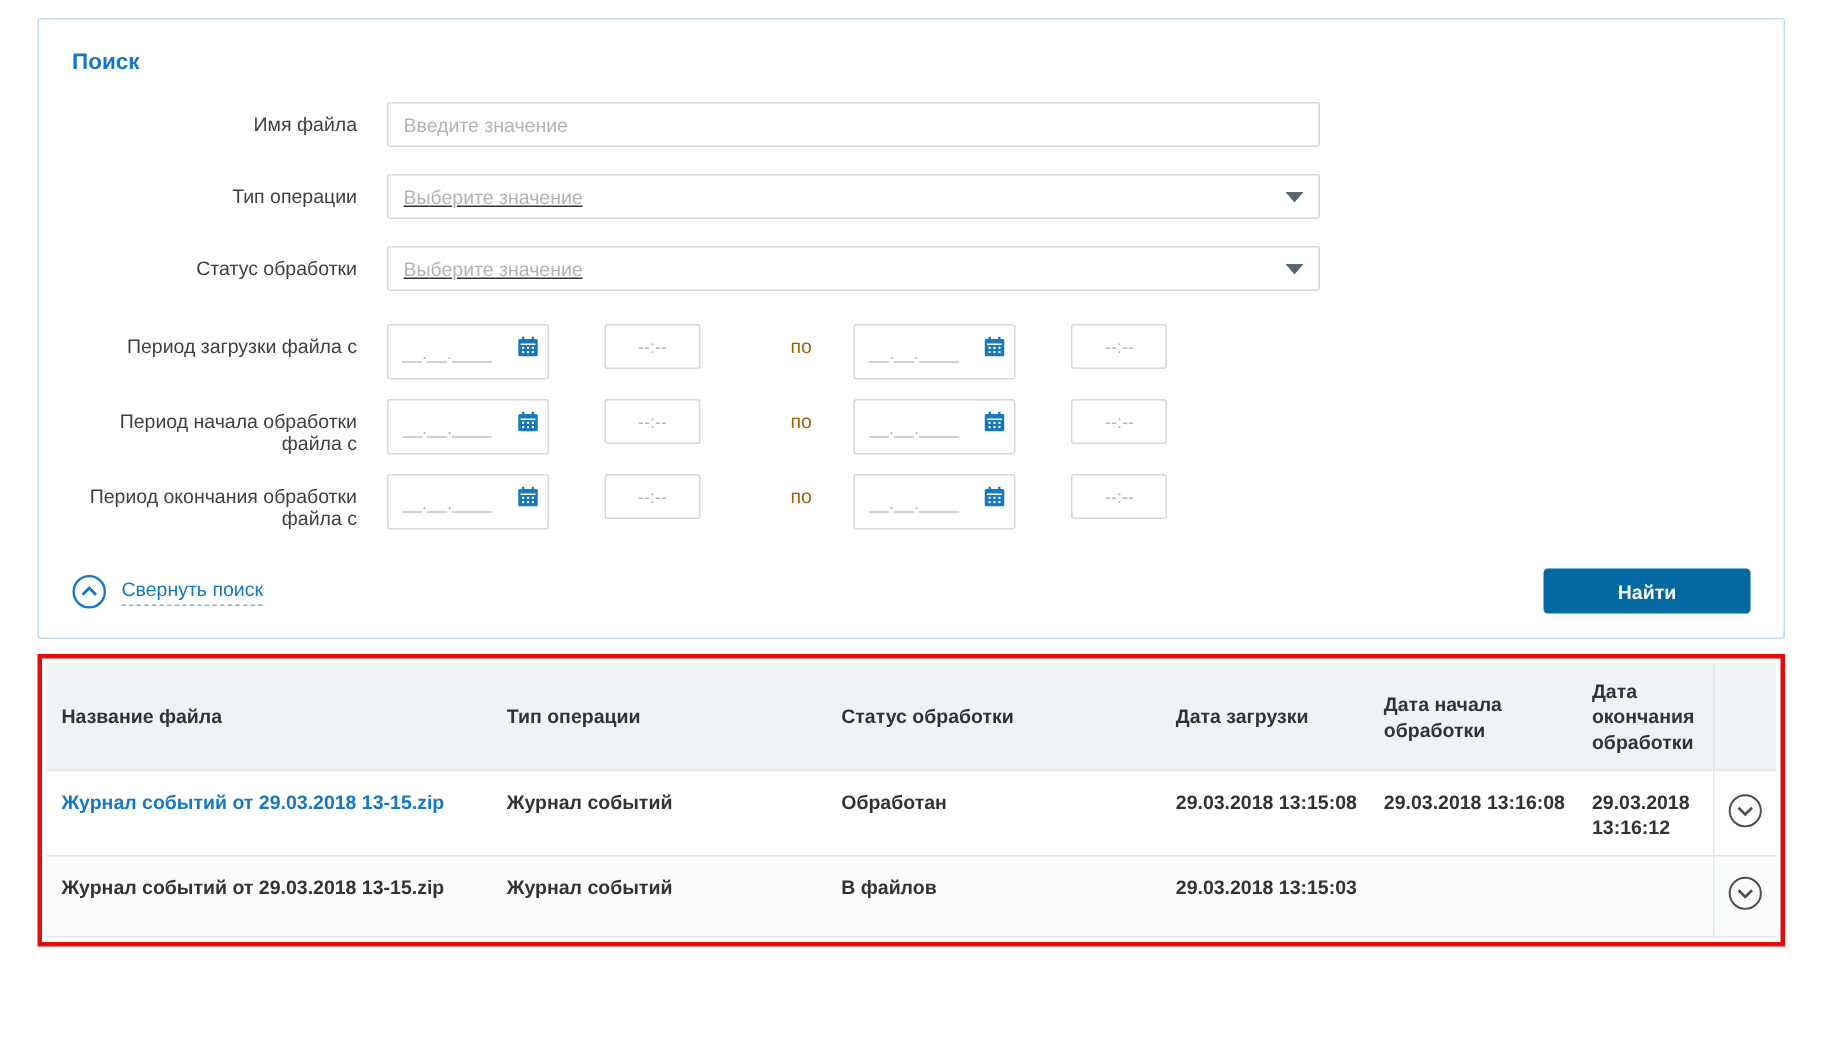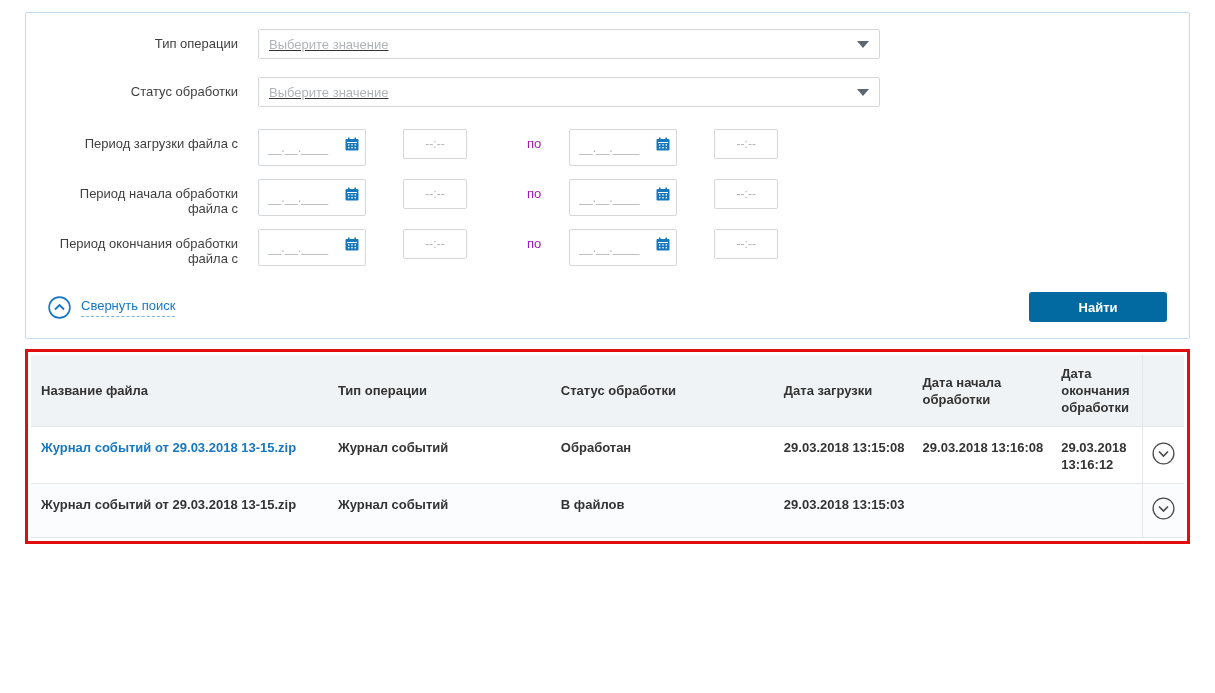--- a/index.html
+++ b/index.html
@@ -31,21 +31,21 @@
     border-left:6px solid transparent; border-right:6px solid transparent; border-top:7px solid #5b6770; }
 
   .period-row { margin-bottom:13px; }
   .period-first { margin-top:22px; }
   .date-field { position:relative; width:108px; height:37px; flex:none; }
   .date-field input { width:100%; height:100%; border:1px solid #d5d8da; border-radius:2px;
     padding:0 26px 0 9px; font-family:"Liberation Sans", sans-serif; font-size:12px; color:#333; }
   .calendar-icon { position:absolute; right:7px; top:8px; cursor:pointer; }
   .time-input { width:64px; height:30px; margin-left:37px; flex:none; border:1px solid #d5d8da; border-radius:2px;
     text-align:center; font-family:"Liberation Sans", sans-serif; font-size:12px; color:#333; }
-  .po-sep { padding-top:7px; margin:0 28px 0 60px; color:#a21caf; flex:none; }
+  .po-sep { padding-top:7px; margin:0 28px 0 60px; color:#a16207; flex:none; }
 
   .panel-footer { display:flex; align-items:center; margin-top:26px; }
   .collapse-search { display:flex; align-items:center; cursor:pointer; }
   .collapse-icon { line-height:0; }
   .collapse-label { color:#1577c5; margin-left:10px; padding-bottom:3px; border-bottom:1px dashed #7fb4dd; }
   .find-button { margin-left:auto; width:138px; height:30px; border:none; border-radius:3px;
     background:#0369a1; color:#fff; font-family:"Liberation Sans", sans-serif; font-size:13px; font-weight:bold; cursor:pointer; }
 
   
   .table-highlight { margin-top:10px; border:3px solid #e20d0d; padding:3px; background:#fff; }
@@ -62,21 +62,26 @@
   .file-link { color:#1577c5; text-decoration:none; cursor:pointer; }
   .expand-btn { background:none; border:none; padding:0; cursor:pointer; line-height:0; }
 </style>
 </head>
 <body>
 
 <div class="page">
 
 
   <section class="search-panel">
-
+    <h2 class="search-heading">Поиск</h2>
+
+    <div class="form-row">
+      <div class="form-label">Имя файла</div>
+      <input type="text" class="text-input" placeholder="Введите значение" style="">
+    </div>
 
     <div class="form-row">
       <div class="form-label">Тип операции</div>
       <div class="select">
         <span class="select-placeholder">Выберите значение</span>
         <span class="select-arrow"></span>
       </div>
     </div>
 
     <div class="form-row">

